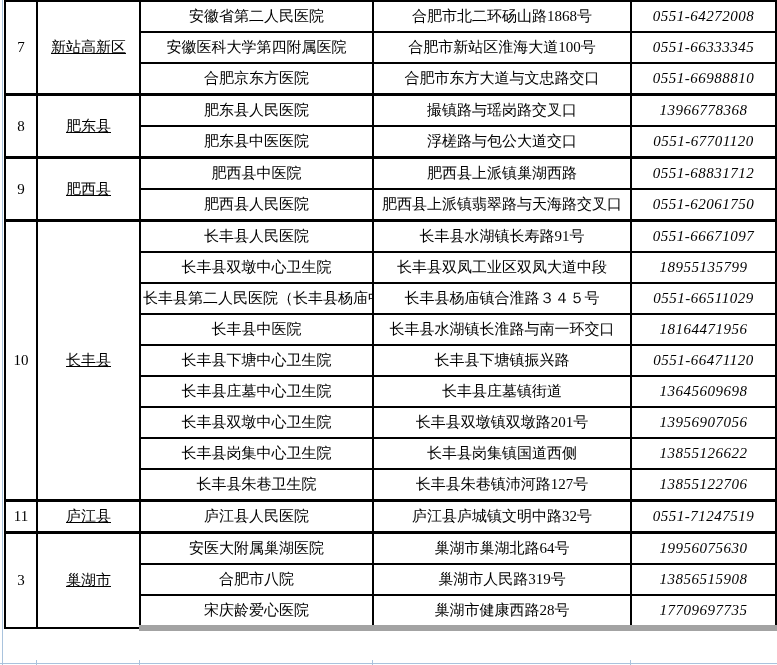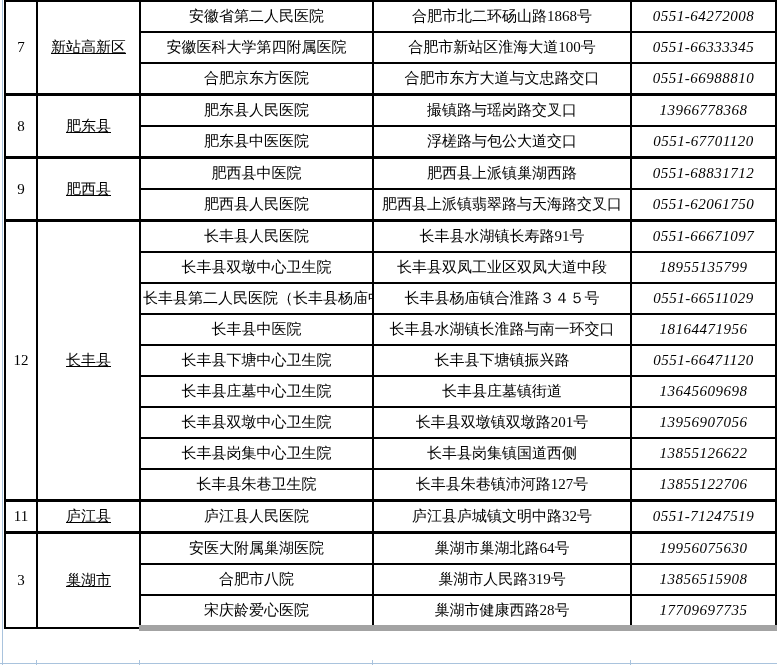--- a/index.html
+++ b/index.html
@@ -96,21 +96,21 @@
         <td class="col-address">肥西县上派镇巢湖西路</td>
         <td class="col-phone">0551-68831712</td>
       </tr>
       <tr>
         <td class="col-hospital">肥西县人民医院</td>
         <td class="col-address">肥西县上派镇翡翠路与天海路交叉口</td>
         <td class="col-phone">0551-62061750</td>
       </tr>
 
       <tr class="group-start">
-        <td class="col-num" rowspan="9">12</td>
+        <td class="col-num" rowspan="9">10</td>
         <td class="col-district" rowspan="9">长丰县</td>
         <td class="col-hospital">长丰县人民医院</td>
         <td class="col-address">长丰县水湖镇长寿路91号</td>
         <td class="col-phone">0551-66671097</td>
       </tr>
       <tr>
         <td class="col-hospital">长丰县双墩中心卫生院</td>
         <td class="col-address">长丰县双凤工业区双凤大道中段</td>
         <td class="col-phone">18955135799</td>
       </tr>

